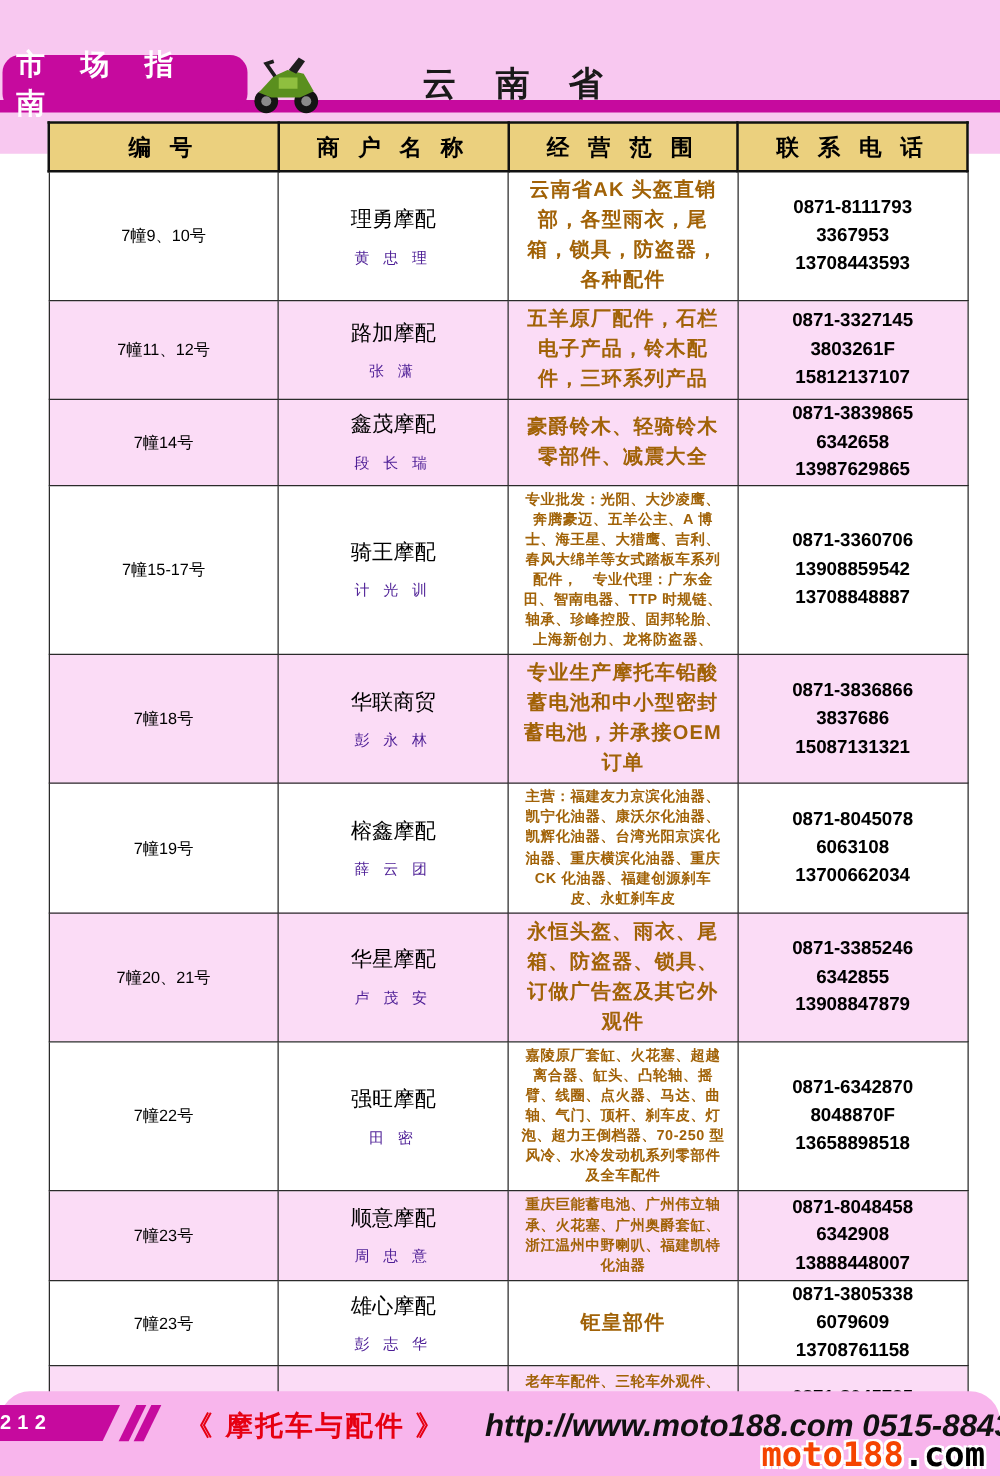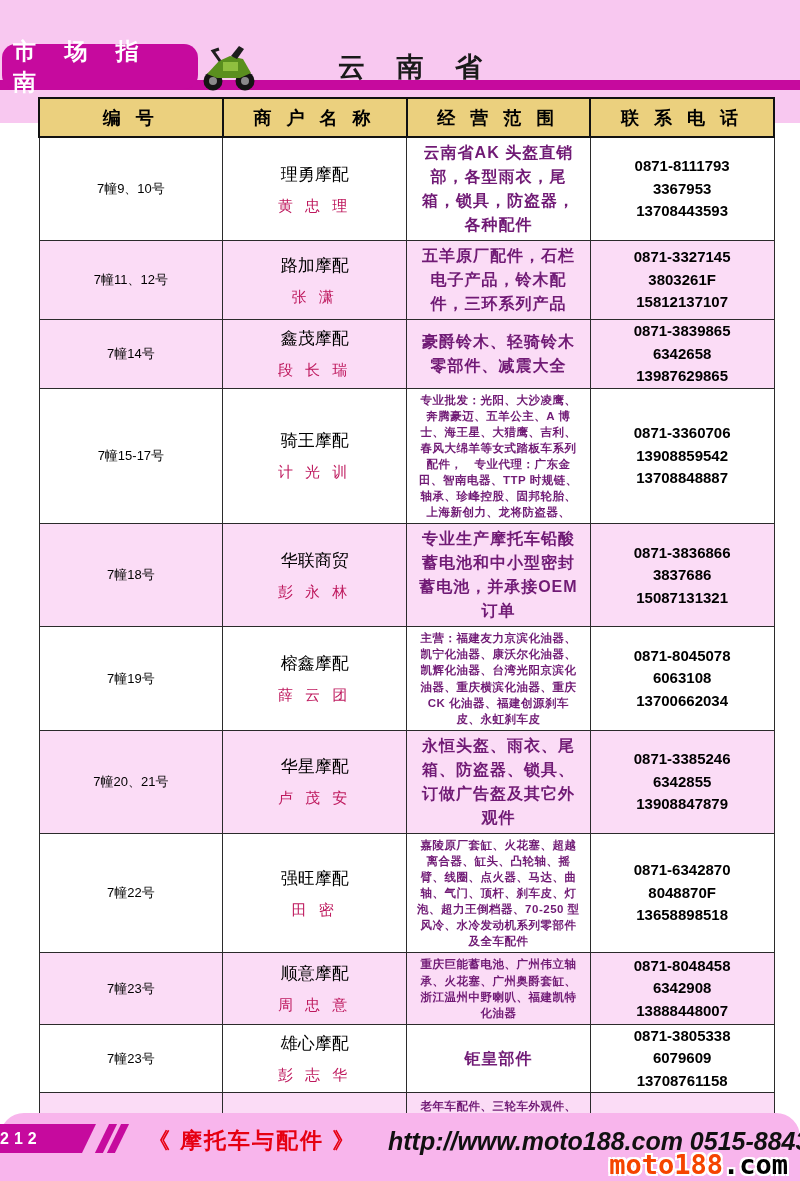--- a/index.html
+++ b/index.html
@@ -29,22 +29,22 @@
   .directory thead th { background:var(--header_bg, #ebd07e); height:39px;
     font-size:18px; font-weight:bold; color:#000; letter-spacing:5px;
     border:2px solid #111; }
   .directory tbody tr { height:61px; }
   .directory tbody tr:first-child { height:66px; }
   .directory tbody tr:last-child { height:74px; }
   .directory tbody tr.alt { background:var(--pink_row, #fbdcf6); }
   td.c-no { width:100px; font-size:13px; text-align:center; color:#000; padding:0 2px; }
   td.c-shop { width:142px; text-align:center; padding:4px 2px; }
   .shop-name { font-size:17px; font-weight:normal; color:#000; margin-bottom:11px; white-space:nowrap; }
-  .owner-name { font-size:15px; font-family:Liberation Sans, sans-serif; letter-spacing:4px; color:#be185d; }
-  td.c-scope { width:348px; text-align:center; padding:3px 9px; font-weight:bold; color:#701a75; }
+  .owner-name { font-size:12px; font-family:Liberation Serif, serif; letter-spacing:4px; color:#4c1d95; }
+  td.c-scope { width:348px; text-align:center; padding:3px 9px; font-weight:bold; color:#a16207; }
   td.c-scope.big   { font-size:16px; line-height:1.5; letter-spacing:1px; }
   td.c-scope.dense { font-size:11.5px; line-height:1.4; letter-spacing:0.5px; }
   td.c-phone { width:147px; text-align:center; font-size:15px; font-weight:bold;
     color:#000; line-height:1.5; padding:0 2px; }
   
   .footer-band { position:absolute; top:1113px; left:0; width:800px; height:68px;
     background:var(--pink_footer, #f8b5ec); border-radius:24px 24px 0 0; }
   .page-badge { position:absolute; top:11px; left:0; width:96px; height:29px;
     background:var(--magenta, #c60a9e); color:#fff;
     clip-path:polygon(0 0, 96px 0, 82px 100%, 0 100%);

